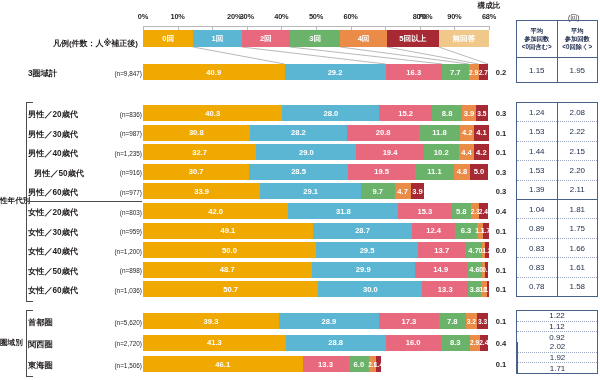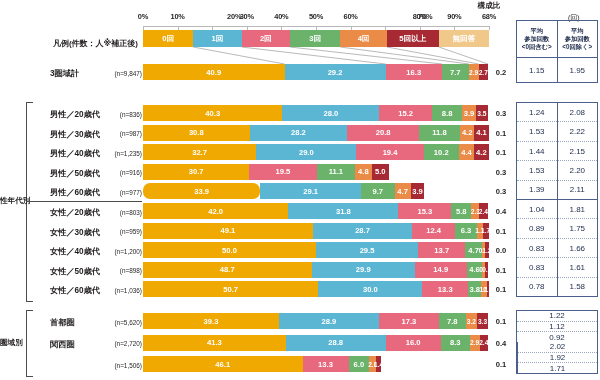--- a/index.html
+++ b/index.html
@@ -41,21 +41,21 @@
     position:absolute;left:143px;top:30px;width:346px;height:17px;
     display:flex;
   }
   .legend-seg{
     display:flex;align-items:center;justify-content:center;
     color:#ffffff;font-size:7.6px;font-weight:bold;
     white-space:nowrap;
   }
   .row-label{
     position:absolute;left:28px;width:84px;text-align:left;
-    font-size:8.2px;font-weight:bold;color:#231f20;white-space:nowrap;margin-left:22px;
+    font-size:8.2px;font-weight:bold;color:#231f20;white-space:nowrap;
   }
   .row-n{
     position:absolute;left:106px;width:36px;text-align:right;
     font-size:6.4px;color:#231f20;white-space:nowrap;
   }
   .bar{
     position:absolute;left:143px;width:346px;display:flex;
   }
   .seg{
     display:flex;align-items:center;justify-content:center;
@@ -253,44 +253,47 @@
         <span>10.2</span>
       </div>
       <div class="seg" style="background: rgb(234, 139, 71); width: 15.224px;">
         <span>4.4</span>
       </div>
       <div class="seg" style="background: rgb(166, 41, 52); width: 14.532px;">
         <span>4.2</span>
       </div>
     </div>
     <div class="outside-val" style="top: 148.2px;">0.1</div>
-    <div class="row-label" style="top: 167.8px;">男性／50歳代</div>
+    <div class="row-label" style="top: 167.8px; padding-left: 6px;">男性／50歳代</div>
     <div class="row-n" style="top: 169.3px;">(n=916)</div>
     <div class="bar" style="top: 163.8px; height: 16px;">
       <div class="seg" style="background: rgb(239, 169, 0); width: 106.222px;">
         <span>30.7</span>
       </div>
+      <div class="seg" style="background: rgb(91, 182, 211); width: 98.61px;">
+        <span>28.5</span>
+      </div>
       <div class="seg" style="background: rgb(232, 105, 126); width: 67.47px;">
         <span>19.5</span>
       </div>
       <div class="seg" style="background: rgb(107, 179, 107); width: 38.406px;">
         <span>11.1</span>
       </div>
       <div class="seg" style="background: rgb(234, 139, 71); width: 16.608px;">
         <span>4.8</span>
       </div>
       <div class="seg" style="background: rgb(166, 41, 52); width: 17.3px;">
         <span>5.0</span>
       </div>
     </div>
     <div class="outside-val" style="top: 167.8px;">0.3</div>
     <div class="row-label" style="top: 187.4px;">男性／60歳代</div>
     <div class="row-n" style="top: 188.9px;">(n=977)</div>
     <div class="bar" style="top: 183.4px; height: 16px;">
-      <div class="seg" style="background: rgb(239, 169, 0); width: 117.294px; border-radius: 7px;">
+      <div class="seg" style="background: rgb(239, 169, 0); width: 117.294px;">
         <span>33.9</span>
       </div>
       <div class="seg" style="background: rgb(91, 182, 211); width: 100.686px;">
         <span>29.1</span>
       </div>
       <div class="seg" style="background: rgb(107, 179, 107); width: 33.562px;">
         <span>9.7</span>
       </div>
       <div class="seg" style="background: rgb(234, 139, 71); width: 16.262px;">
         <span>4.7</span>
@@ -454,20 +457,21 @@
         <span>8.3</span>
       </div>
       <div class="seg" style="background: rgb(234, 139, 71); width: 10.034px;">
         <span style="font-size: 6.6px;">2.9</span>
       </div>
       <div class="seg" style="background: rgb(166, 41, 52); width: 8.304px;">
         <span style="font-size: 6.6px;">2.4</span>
       </div>
     </div>
     <div class="outside-val" style="top: 338.5px;">0.4</div>
+    <div class="row-label" style="top: 360px;">東海圏</div>
     <div class="row-n" style="top: 361.5px;">(n=1,506)</div>
     <div class="bar" style="top: 356px; height: 16px;">
       <div class="seg" style="background: rgb(239, 169, 0); width: 159.506px;">
         <span>46.1</span>
       </div>
       <div class="seg" style="background: rgb(232, 105, 126); width: 46.018px;">
         <span>13.3</span>
       </div>
       <div class="seg" style="background: rgb(107, 179, 107); width: 20.76px;">
         <span>6.0</span>

